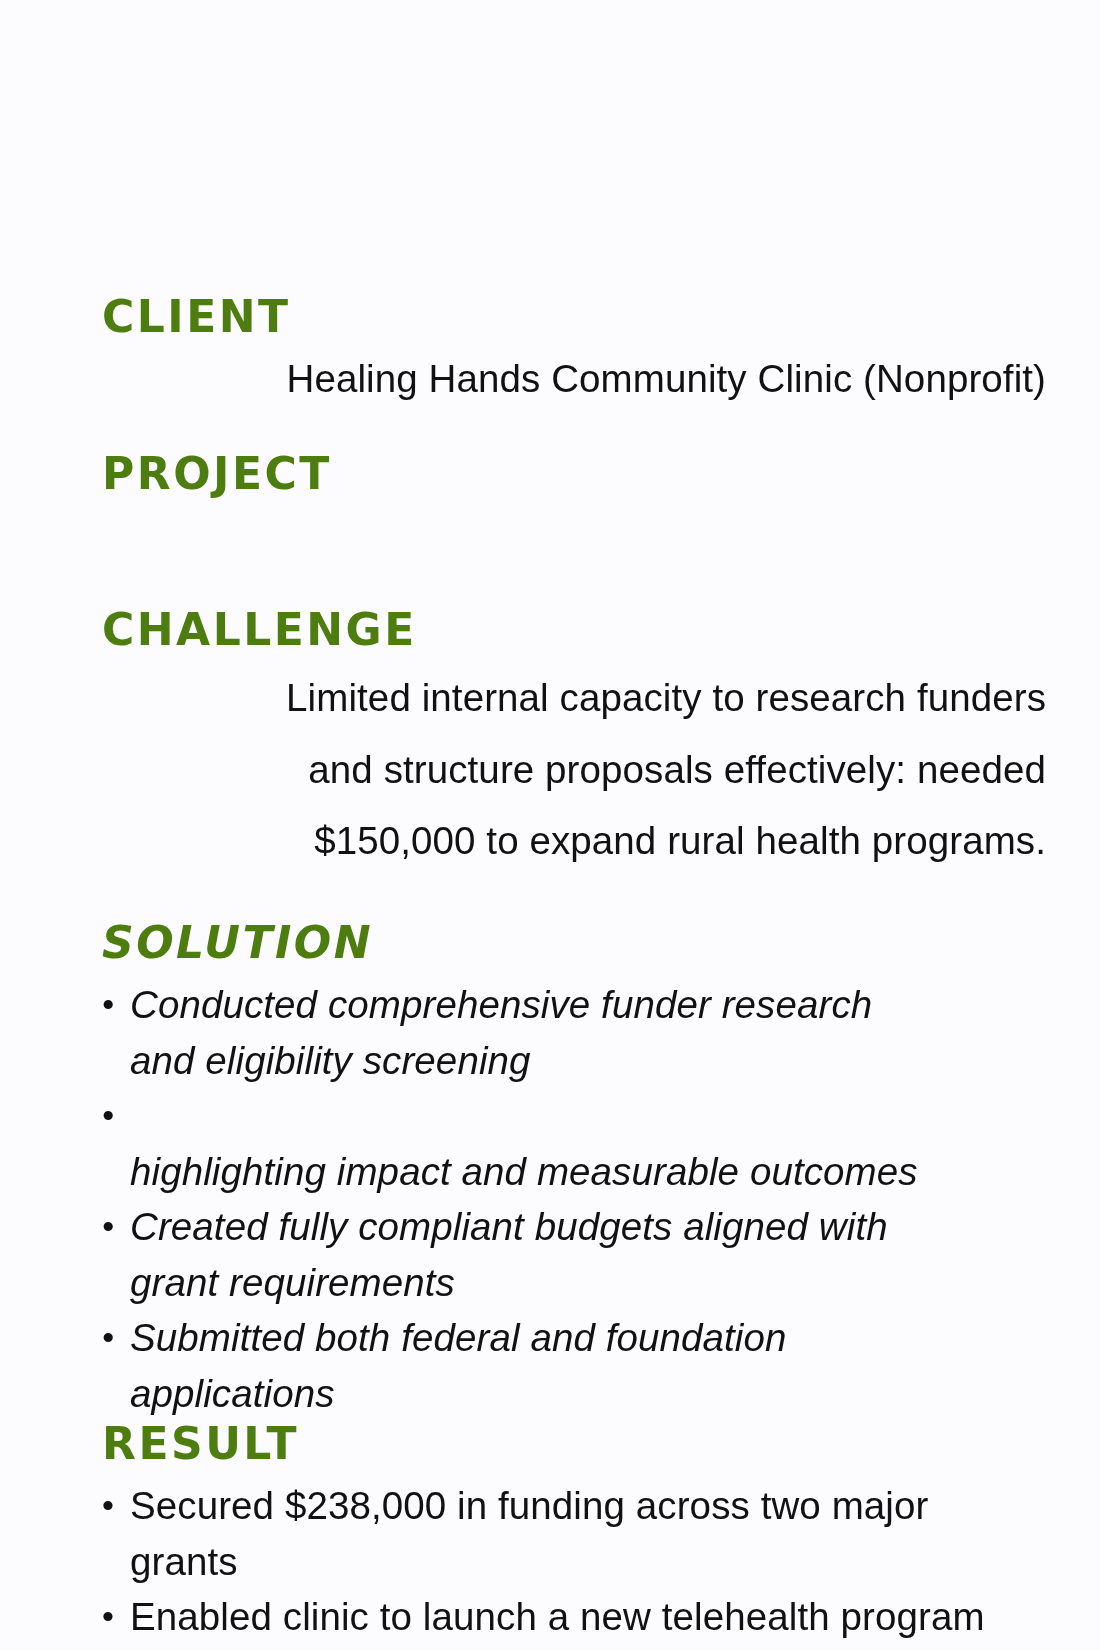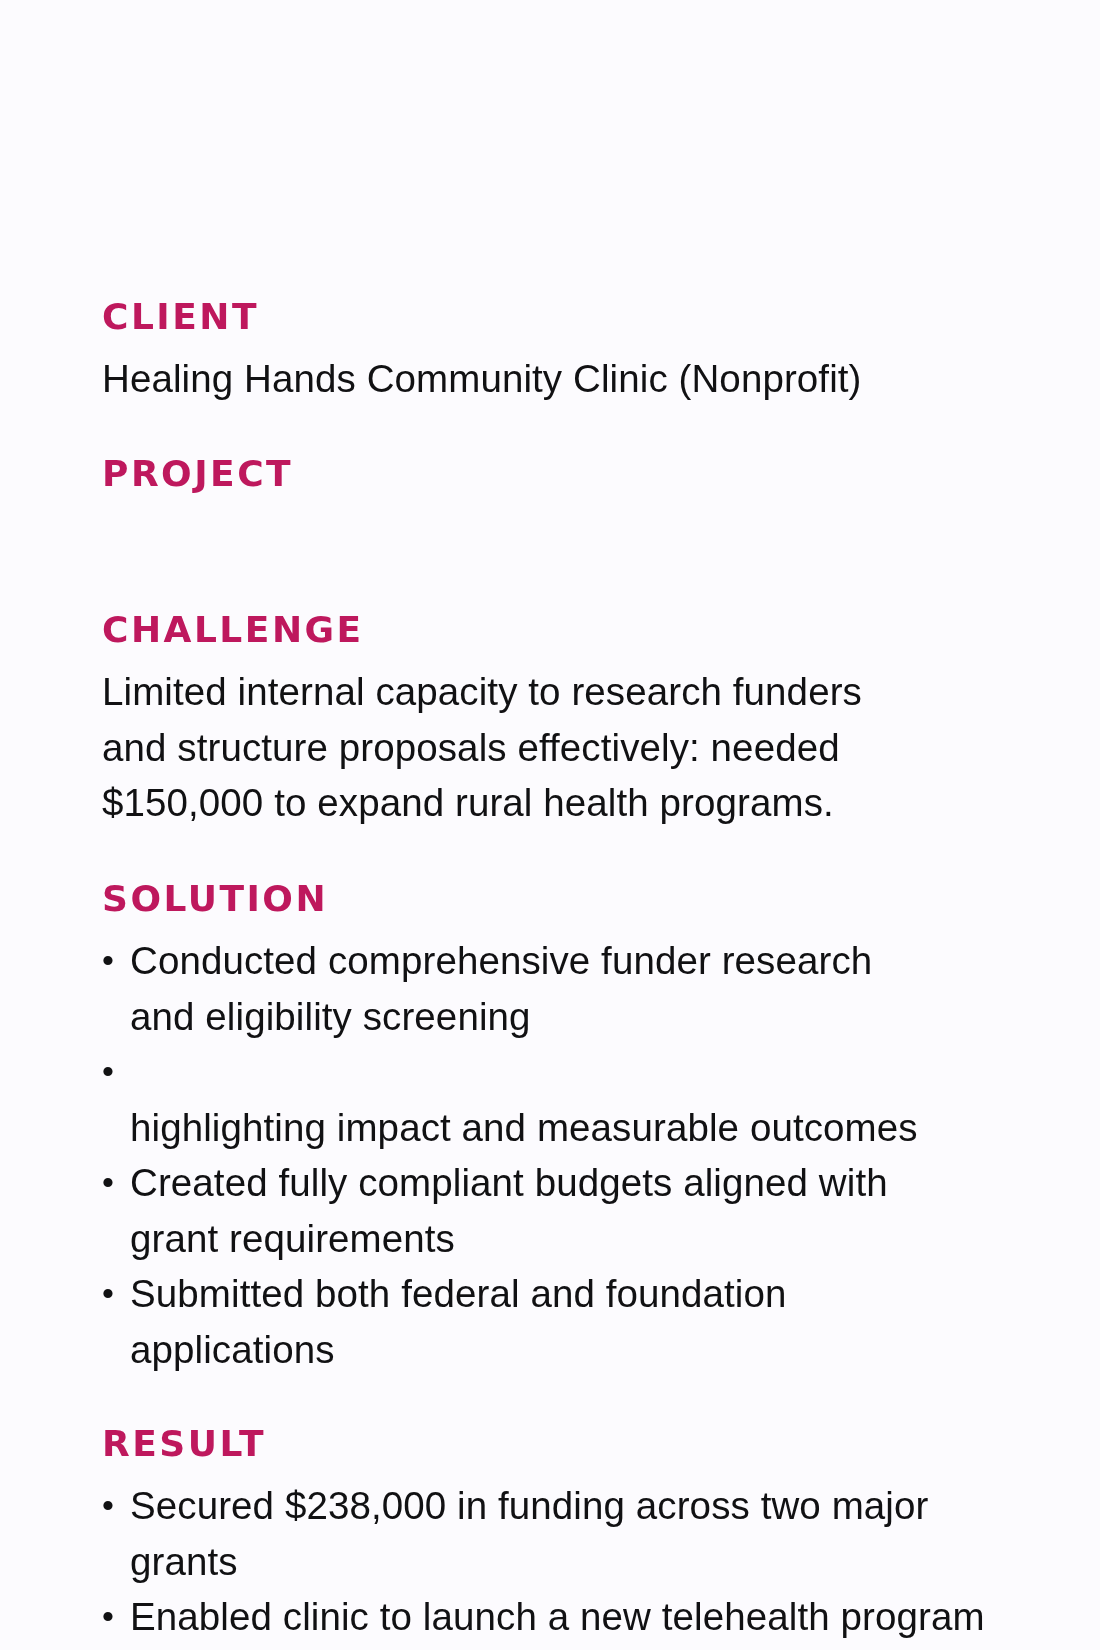--- a/index.html
+++ b/index.html
@@ -22,33 +22,34 @@
       width: 960px;
     }
     .section {
       position: absolute;
       left: 0;
       width: 960px;
     }
     .heading {
       font-family: "DejaVu Sans", "Liberation Sans", sans-serif;
       font-weight: bold;
-      font-size: 36px;
+      font-size: 44px;
       letter-spacing: 2.5px;
       line-height: 48px;
       margin: 0;
-      color: #be185d;
+      color: #4d7c0f;
     }
     .body-text {
       font-family: "Liberation Sans", sans-serif;
       font-size: 38.5px;
       line-height: 55.5px;
-      margin: 0;
+      margin: 16px;
       letter-spacing: 0.1px;
       color: #111113;
+      text-align: right;
     }
     .project-value .gap {
       display: inline-block;
       width: 26px;
     }
     ul.bullets {
       list-style: none;
       margin: 0;
       padding: 0;
     }
@@ -85,21 +86,21 @@
 
   <div class="section" style="top:606px;">
     <h2 class="heading">CHALLENGE</h2>
     <div style="margin-top:10px;">
       <p class="body-text">Limited internal capacity to research funders</p>
       <p class="body-text">and structure proposals effectively: needed</p>
       <p class="body-text">$150,000 to expand rural health programs.</p>
     </div>
   </div>
 
-  <div class="section" style="top:875px;">
+  <div class="section" style="top:919px;font-style:italic;">
     <h2 class="heading">SOLUTION</h2>
     <ul class="bullets" style="margin-top:10px;">
       <li>
         <span class="bullet">•</span>
         <span>Conducted comprehensive funder research</span><br>
         <span>and eligibility screening</span>
       </li>
       <li>
         <span class="bullet">•</span>
         <br>

